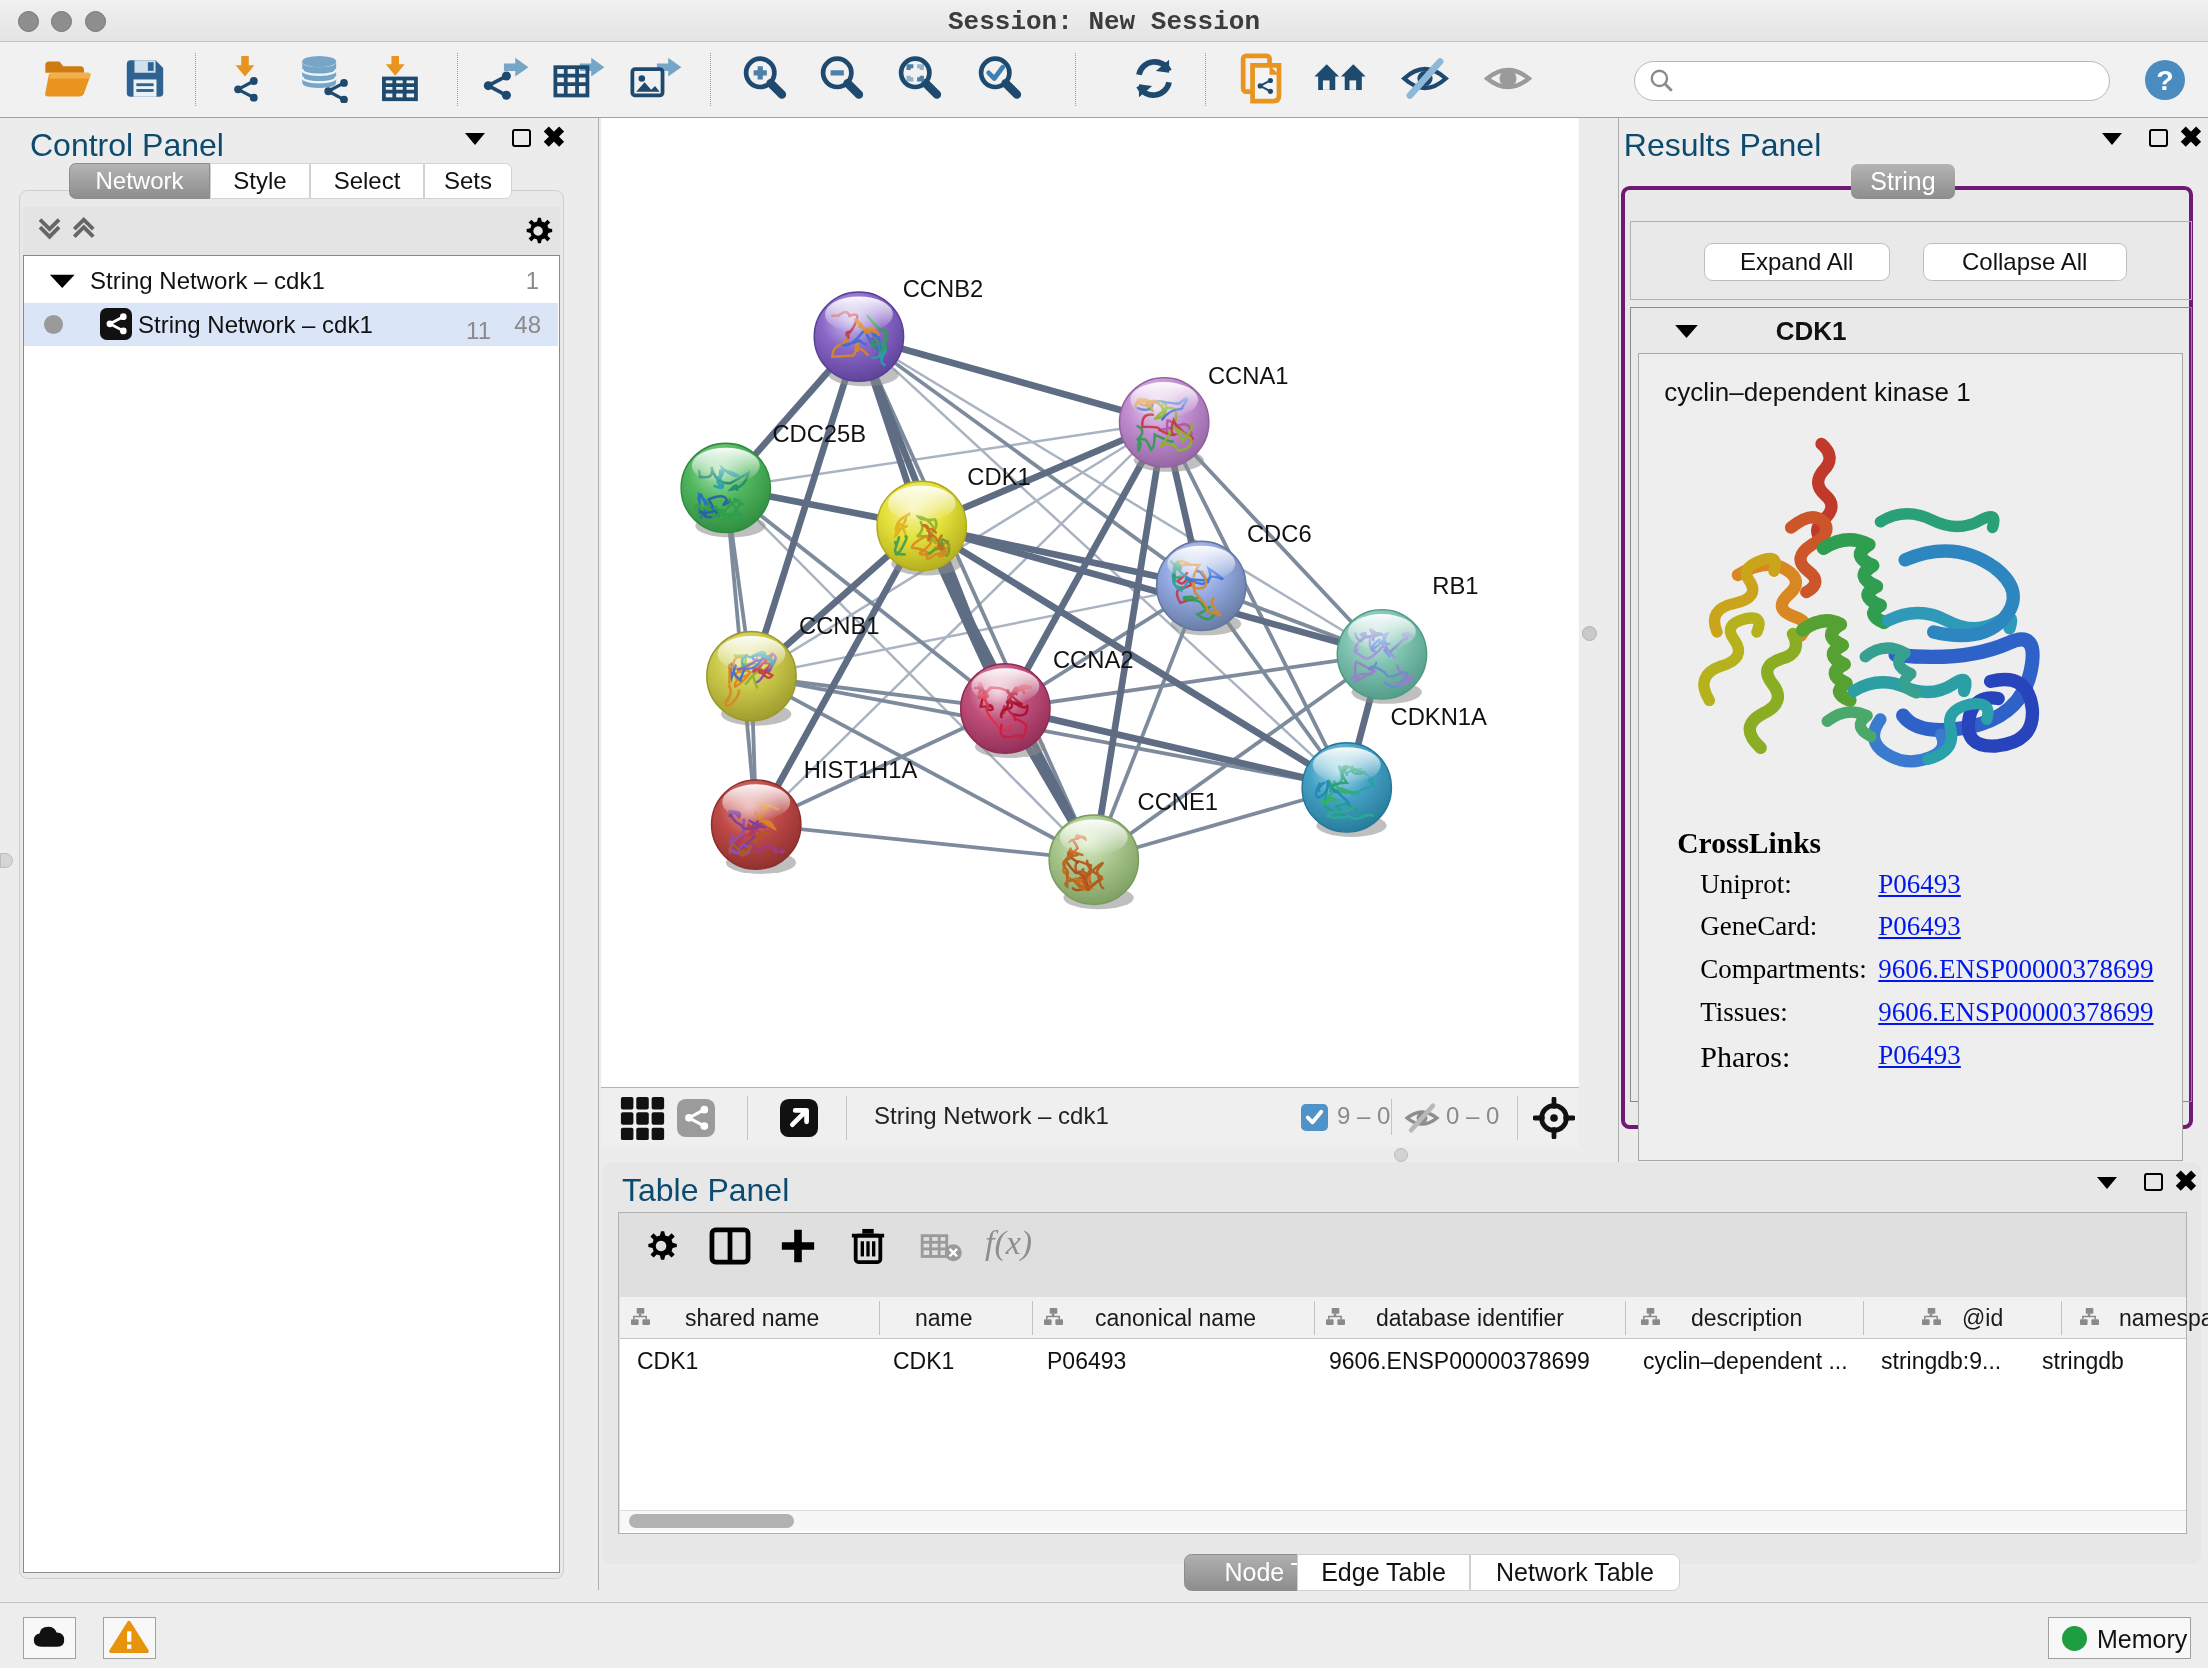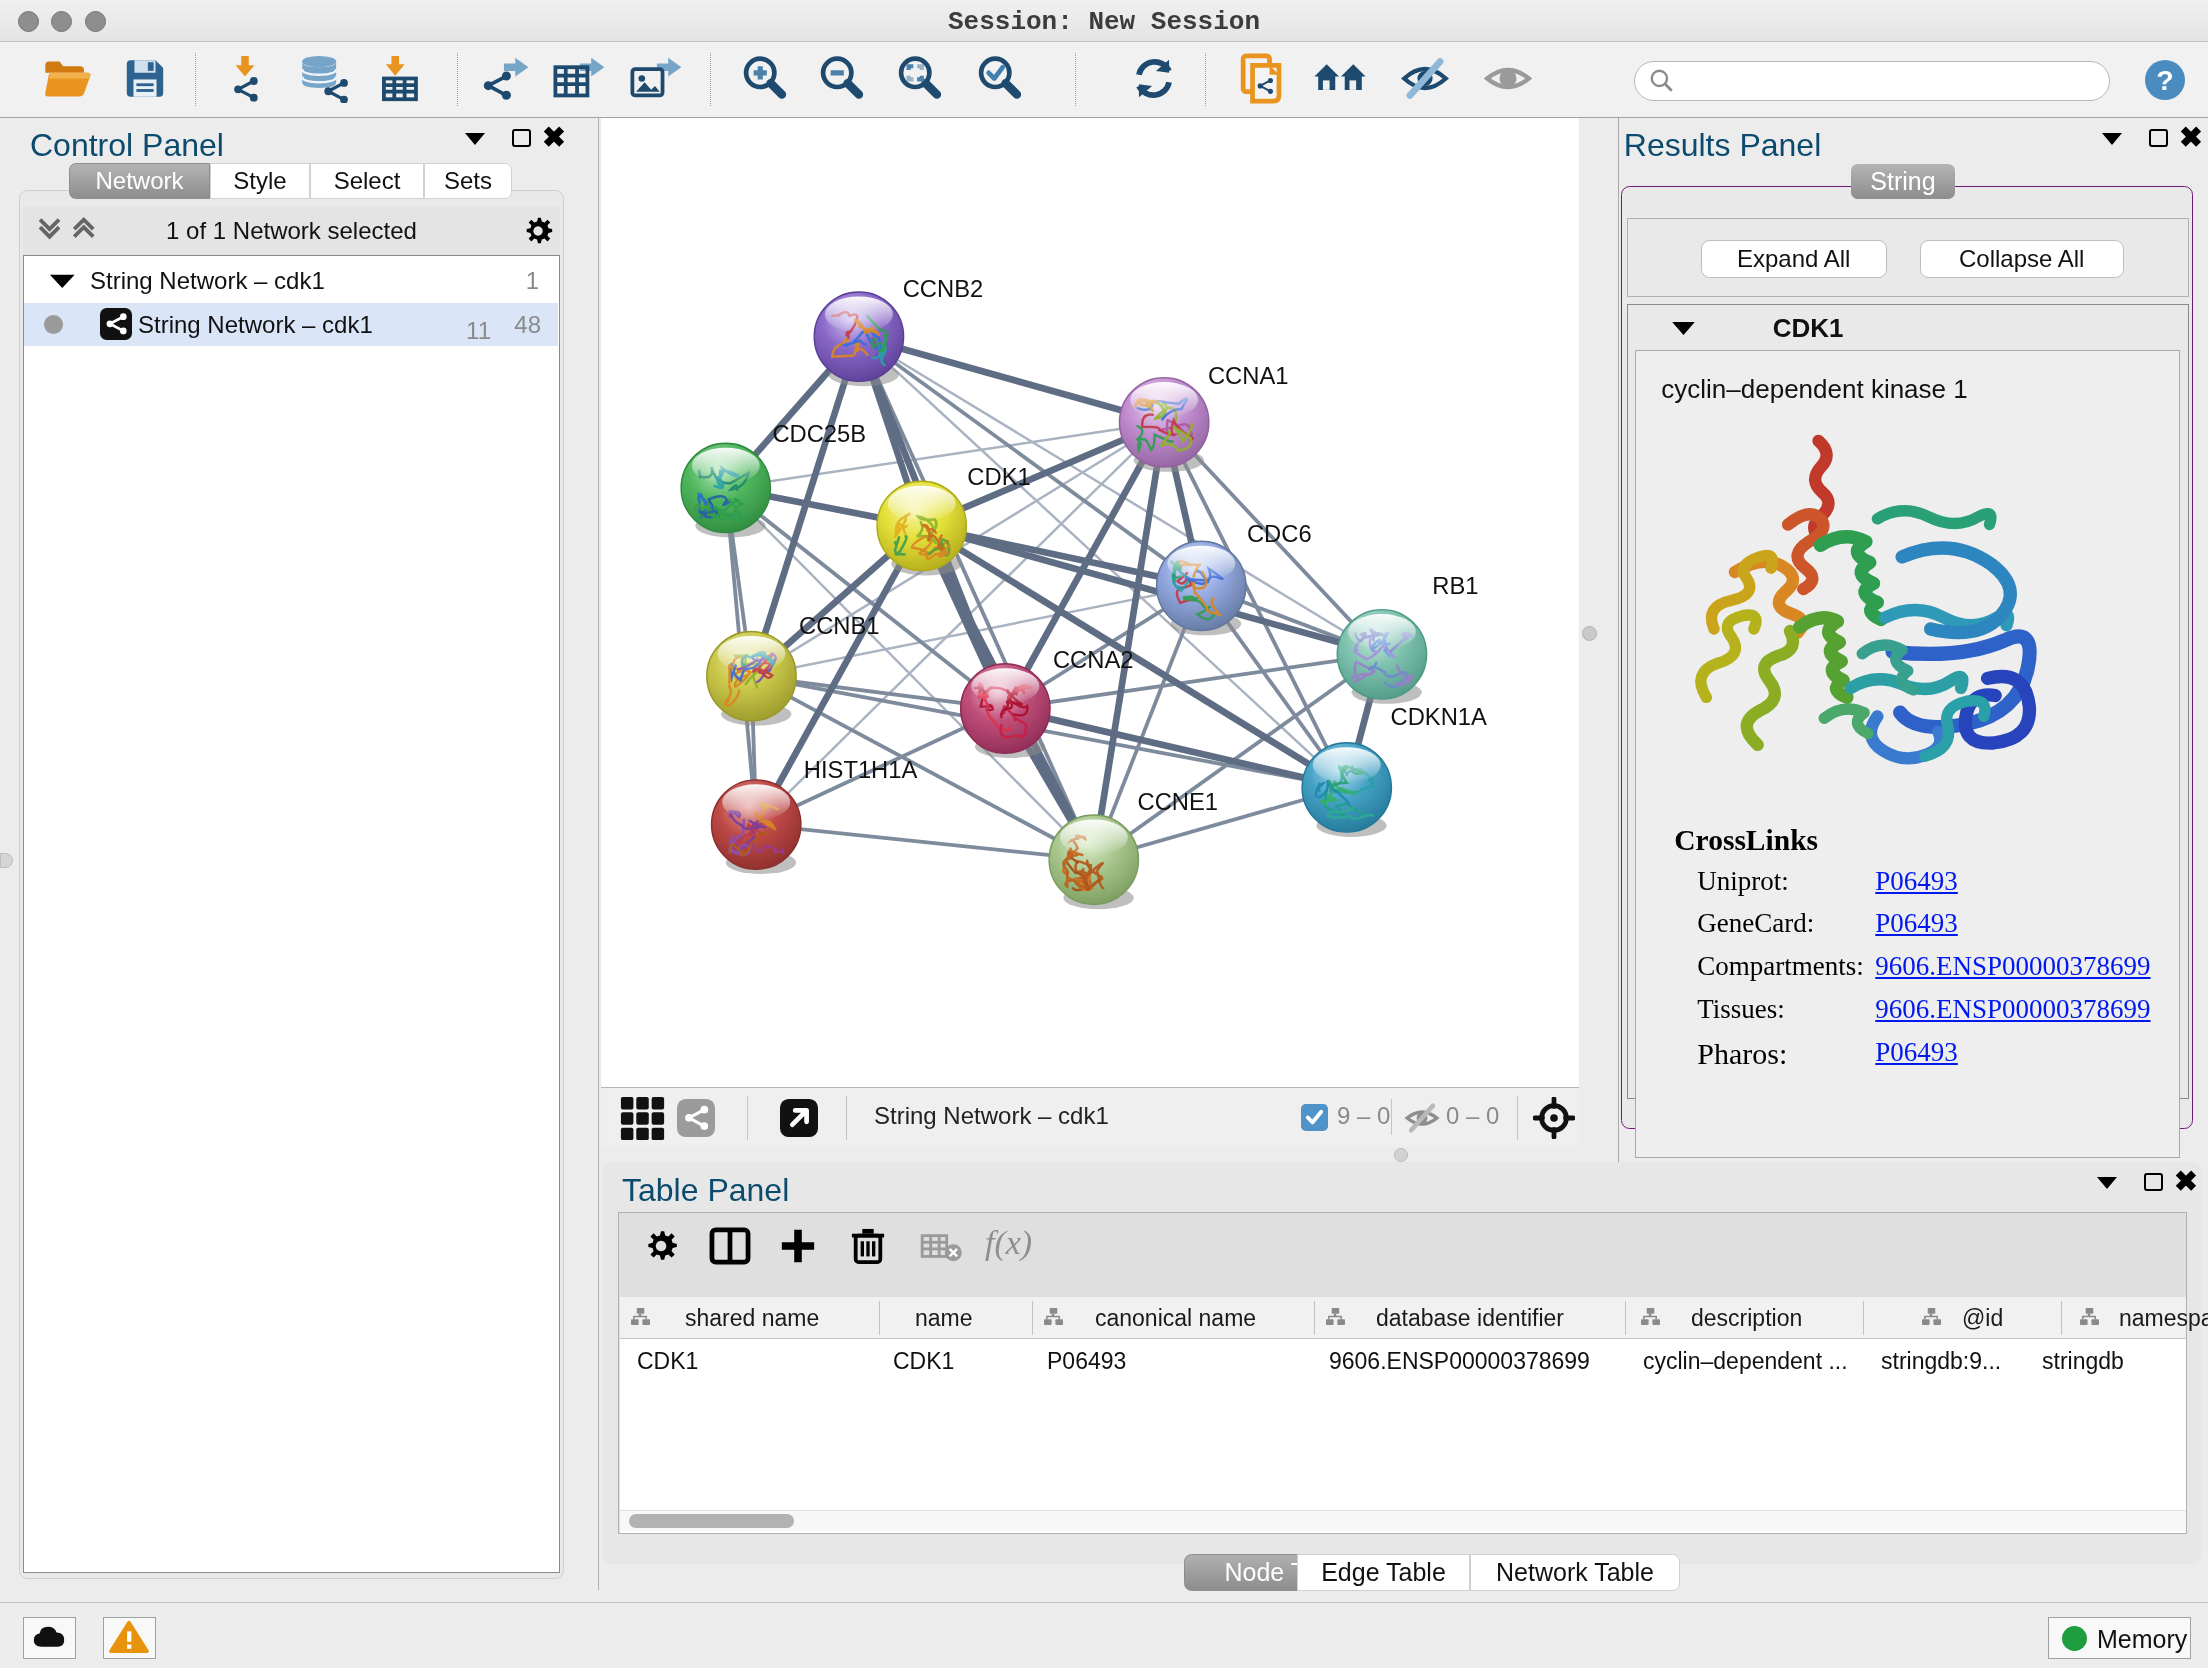--- a/index.html
+++ b/index.html
@@ -40,21 +40,21 @@
 #ctree { position:absolute; left:23px; top:137px; width:537px; height:1318px;
   background:#fff; border:1.9px solid #8a8a8a; }
 .trow { position:absolute; left:0; width:534px; height:43px; font-size:24px; color:#111; }
 .num { position:absolute; color:#8a8a8a; }
 
 #rpanel { position:absolute; left:1618px; top:118px; width:583px; height:1044px; background:#ececec; border-left:1px solid #aaa; }
 #stringtab { position:absolute; left:232px; top:46px; width:104px; height:35px;
   background:linear-gradient(#b4b4b4,#8d8d8d); border-radius:6.7px; color:#fff;
   font-size:25px; text-align:center; line-height:34px; }
 #rpane { position:absolute; left:1.9px; top:68px; width:572px; height:943px;
-  background:#e9e9e9; border:1px solid #701a75; border-radius:8.6px; }
+  background:#e9e9e9; border:4px solid #701a75; border-radius:8.6px; }
 #expbox { position:absolute; left:4.8px; top:31px; width:562px; height:79px;
   border:1px solid #b0b0b0; }
 .rbtn { position:absolute; top:21px; height:38px; background:#fff; border:1px solid #bdbdbd;
   border-radius:8.6px; font-size:24px; color:#111; text-align:center; line-height:36px; }
 #cdkbox { position:absolute; left:4.8px; top:117px; width:562px; height:795px;
   border:1px solid #8a8a8a; }
 #cdkinner { position:absolute; left:7.6px; top:45px; width:545px; height:808px;
   border:1px solid #a8a8a8; background:#eee; overflow:hidden; }
 .serif { font-family:"Liberation Serif", serif; }
 .xlink { color:#0018ee; text-decoration:underline; }
@@ -240,21 +240,20 @@
 <div class="tab" style="left:424px;width:88px;border-radius:0 6.7px 6.7px 0">Sets</div>
 <div class="abs" style="left:23px;top:89px;width:537px;height:48px;background:#e4e4e4">
   <svg width="67" height="38" viewBox="0 0 70 40" style="position:absolute;left:13.3px;top:4.8px">
     <g fill="none" stroke="#666" stroke-width="4">
     <path d="M4 8 L14 18 L24 8"></path>
             <path d="M4 16 L14 26 L24 16"></path>
     <path d="M40 18 L50 8 L60 18"></path>
             <path d="M40 26 L50 16 L60 26"></path>
           </g>
   </svg>
-  <div class="abs" style="left:0;width:537px;top:9.5px;text-align:center;font-size:24px;color:#111">1 of 1 Network selected</div>
   <svg width="34" height="34" viewBox="0 0 36 36" style="position:absolute;left:498px;top:6.7px">
     <path fill="#000" d="M18 4 l3 0 1 4 3 1 3-3 3 3 -3 3 1 3 4 1 0 3 -4 1 -1 3 3 3 -3 3 -3-3 -3 1 -1 4 -3 0 -1-4 -3-1 -3 3 -3-3 3-3 -1-3 -4-1 0-3 4-1 1-3 -3-3 3-3 3 3 3-1 z M18 13 a5 5 0 1 0 0.1 0 Z" fill-rule="evenodd"></path>
   </svg>
 </div>
 <div id="ctree">
   <div class="trow" style="top:3.8px">
     <svg width="28.5" height="19" viewBox="0 0 30 20" style="position:absolute;left:24px;top:11.4px">
             <path d="M2 4 L28 4 L15 18 Z" fill="#000"></path>
           </svg>
     <div class="abs" style="left:66px;top:7.6px">String Network – cdk1</div>

